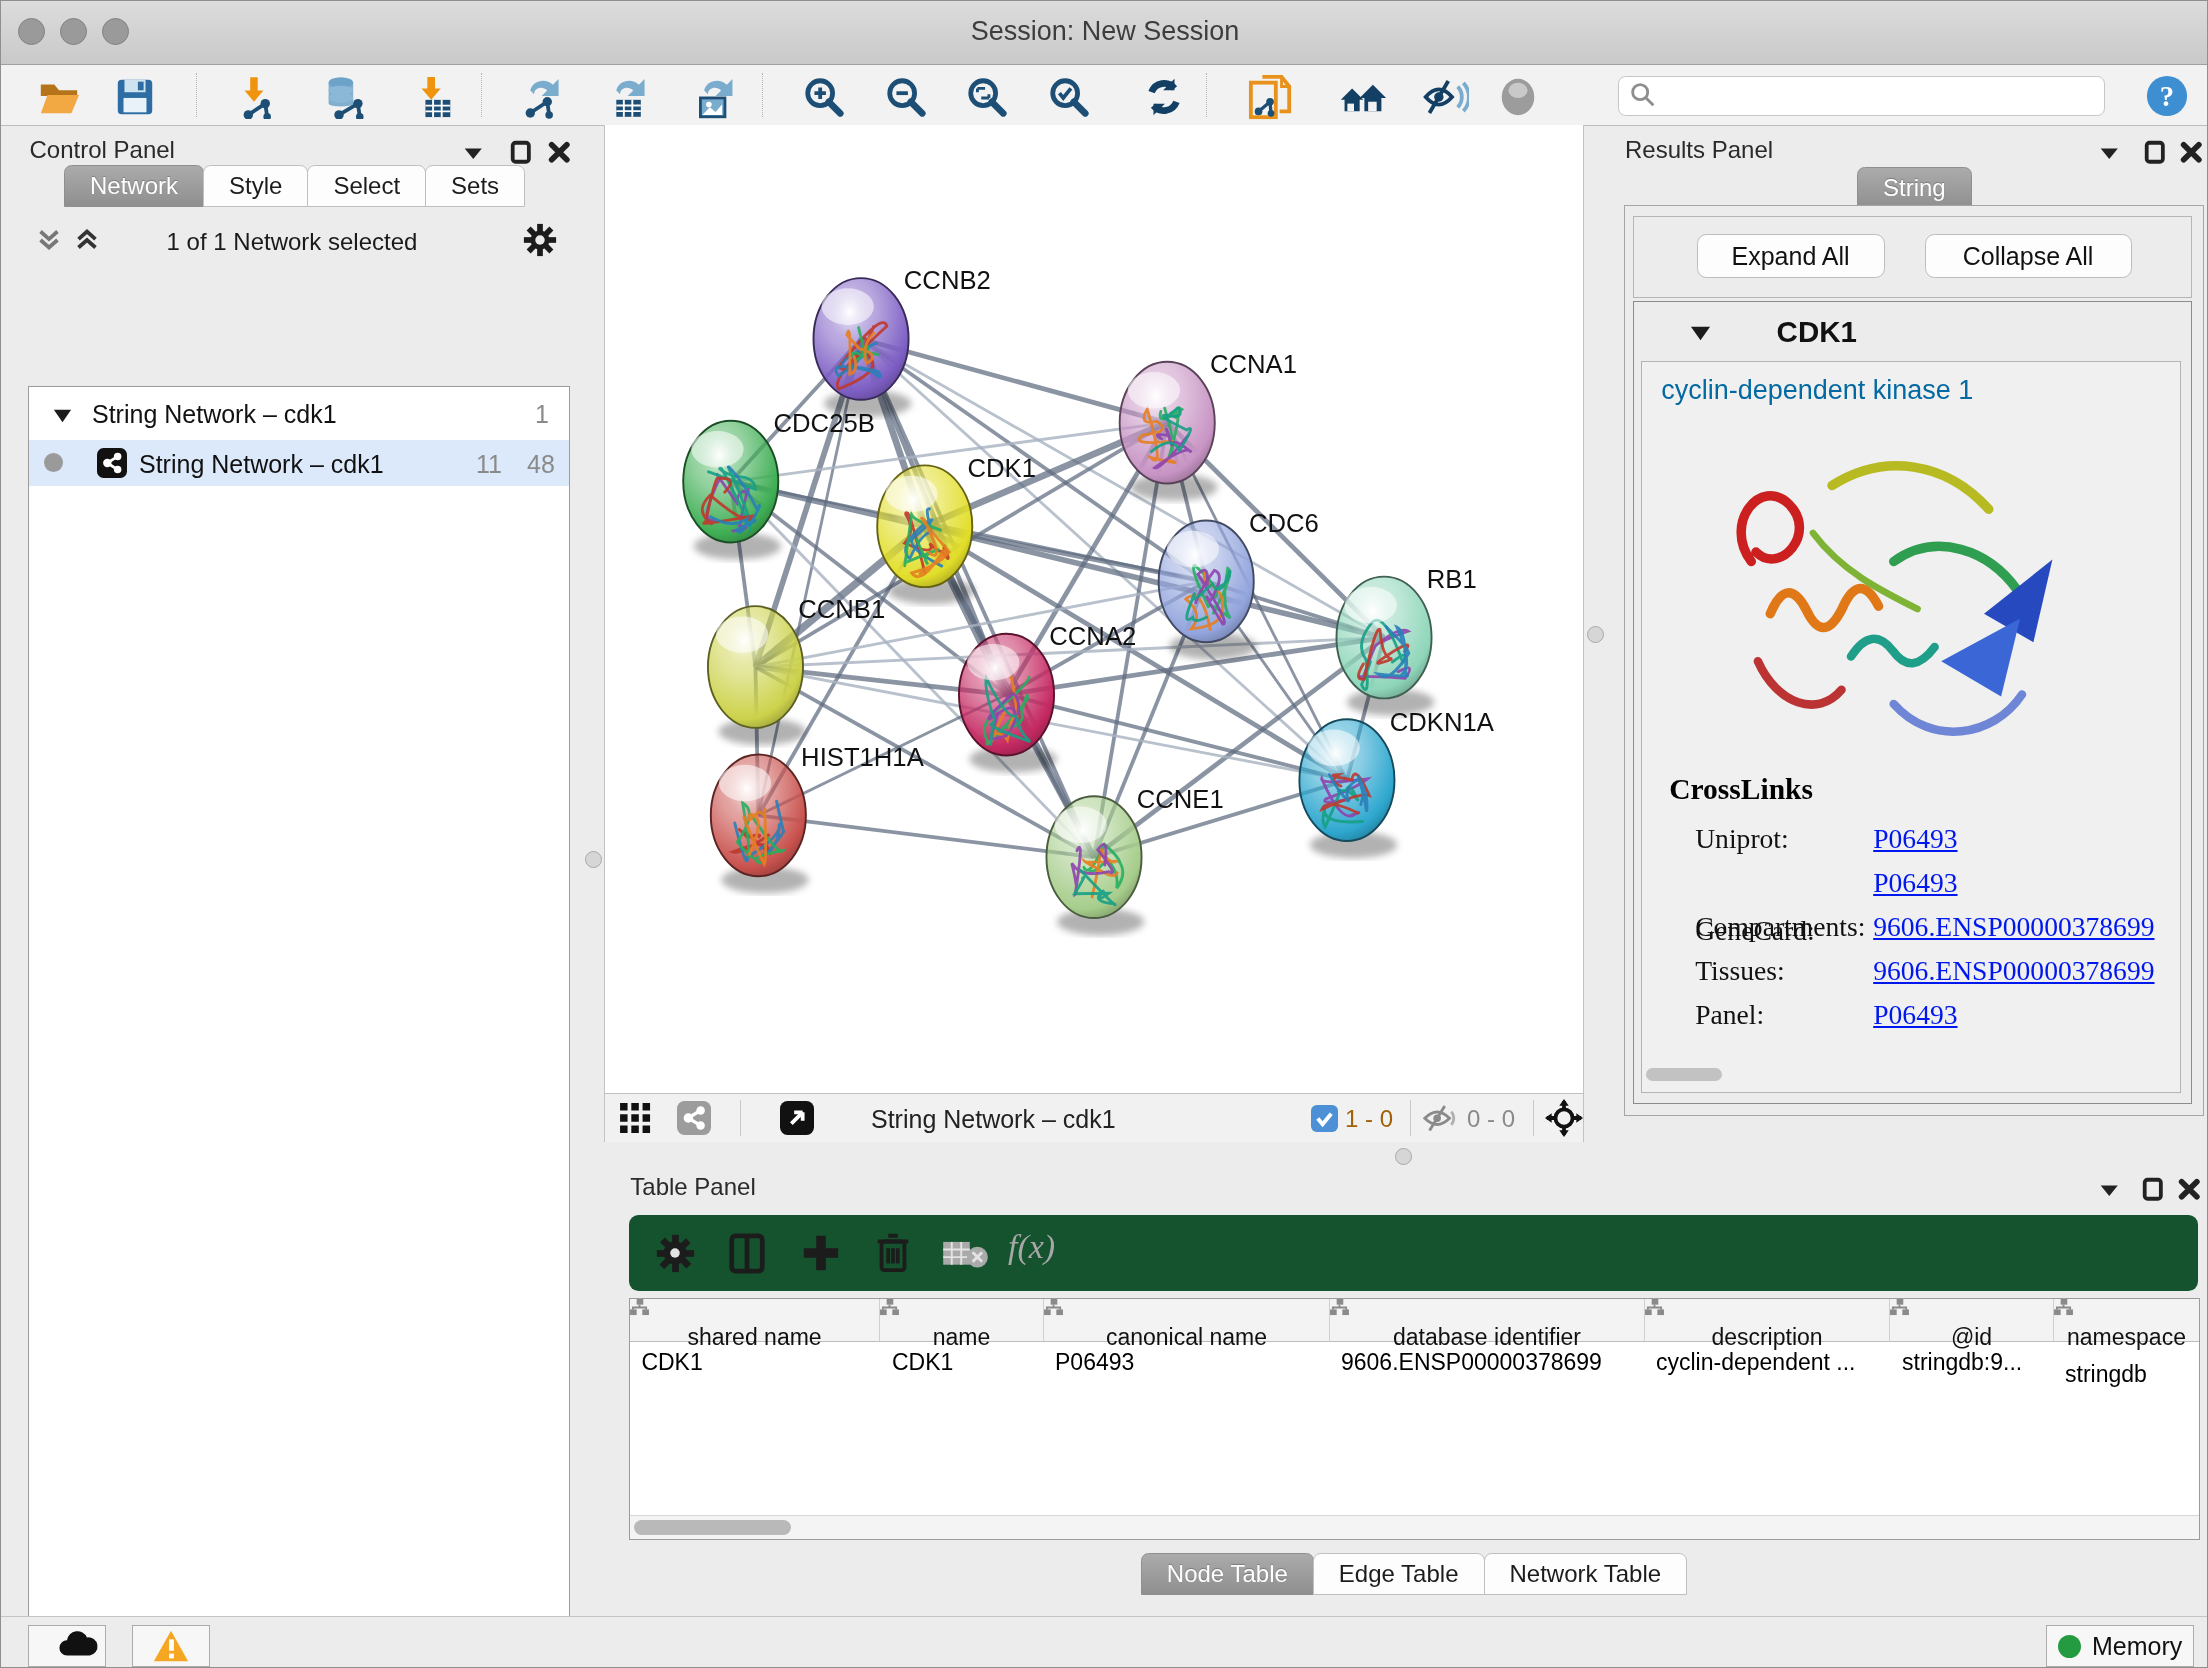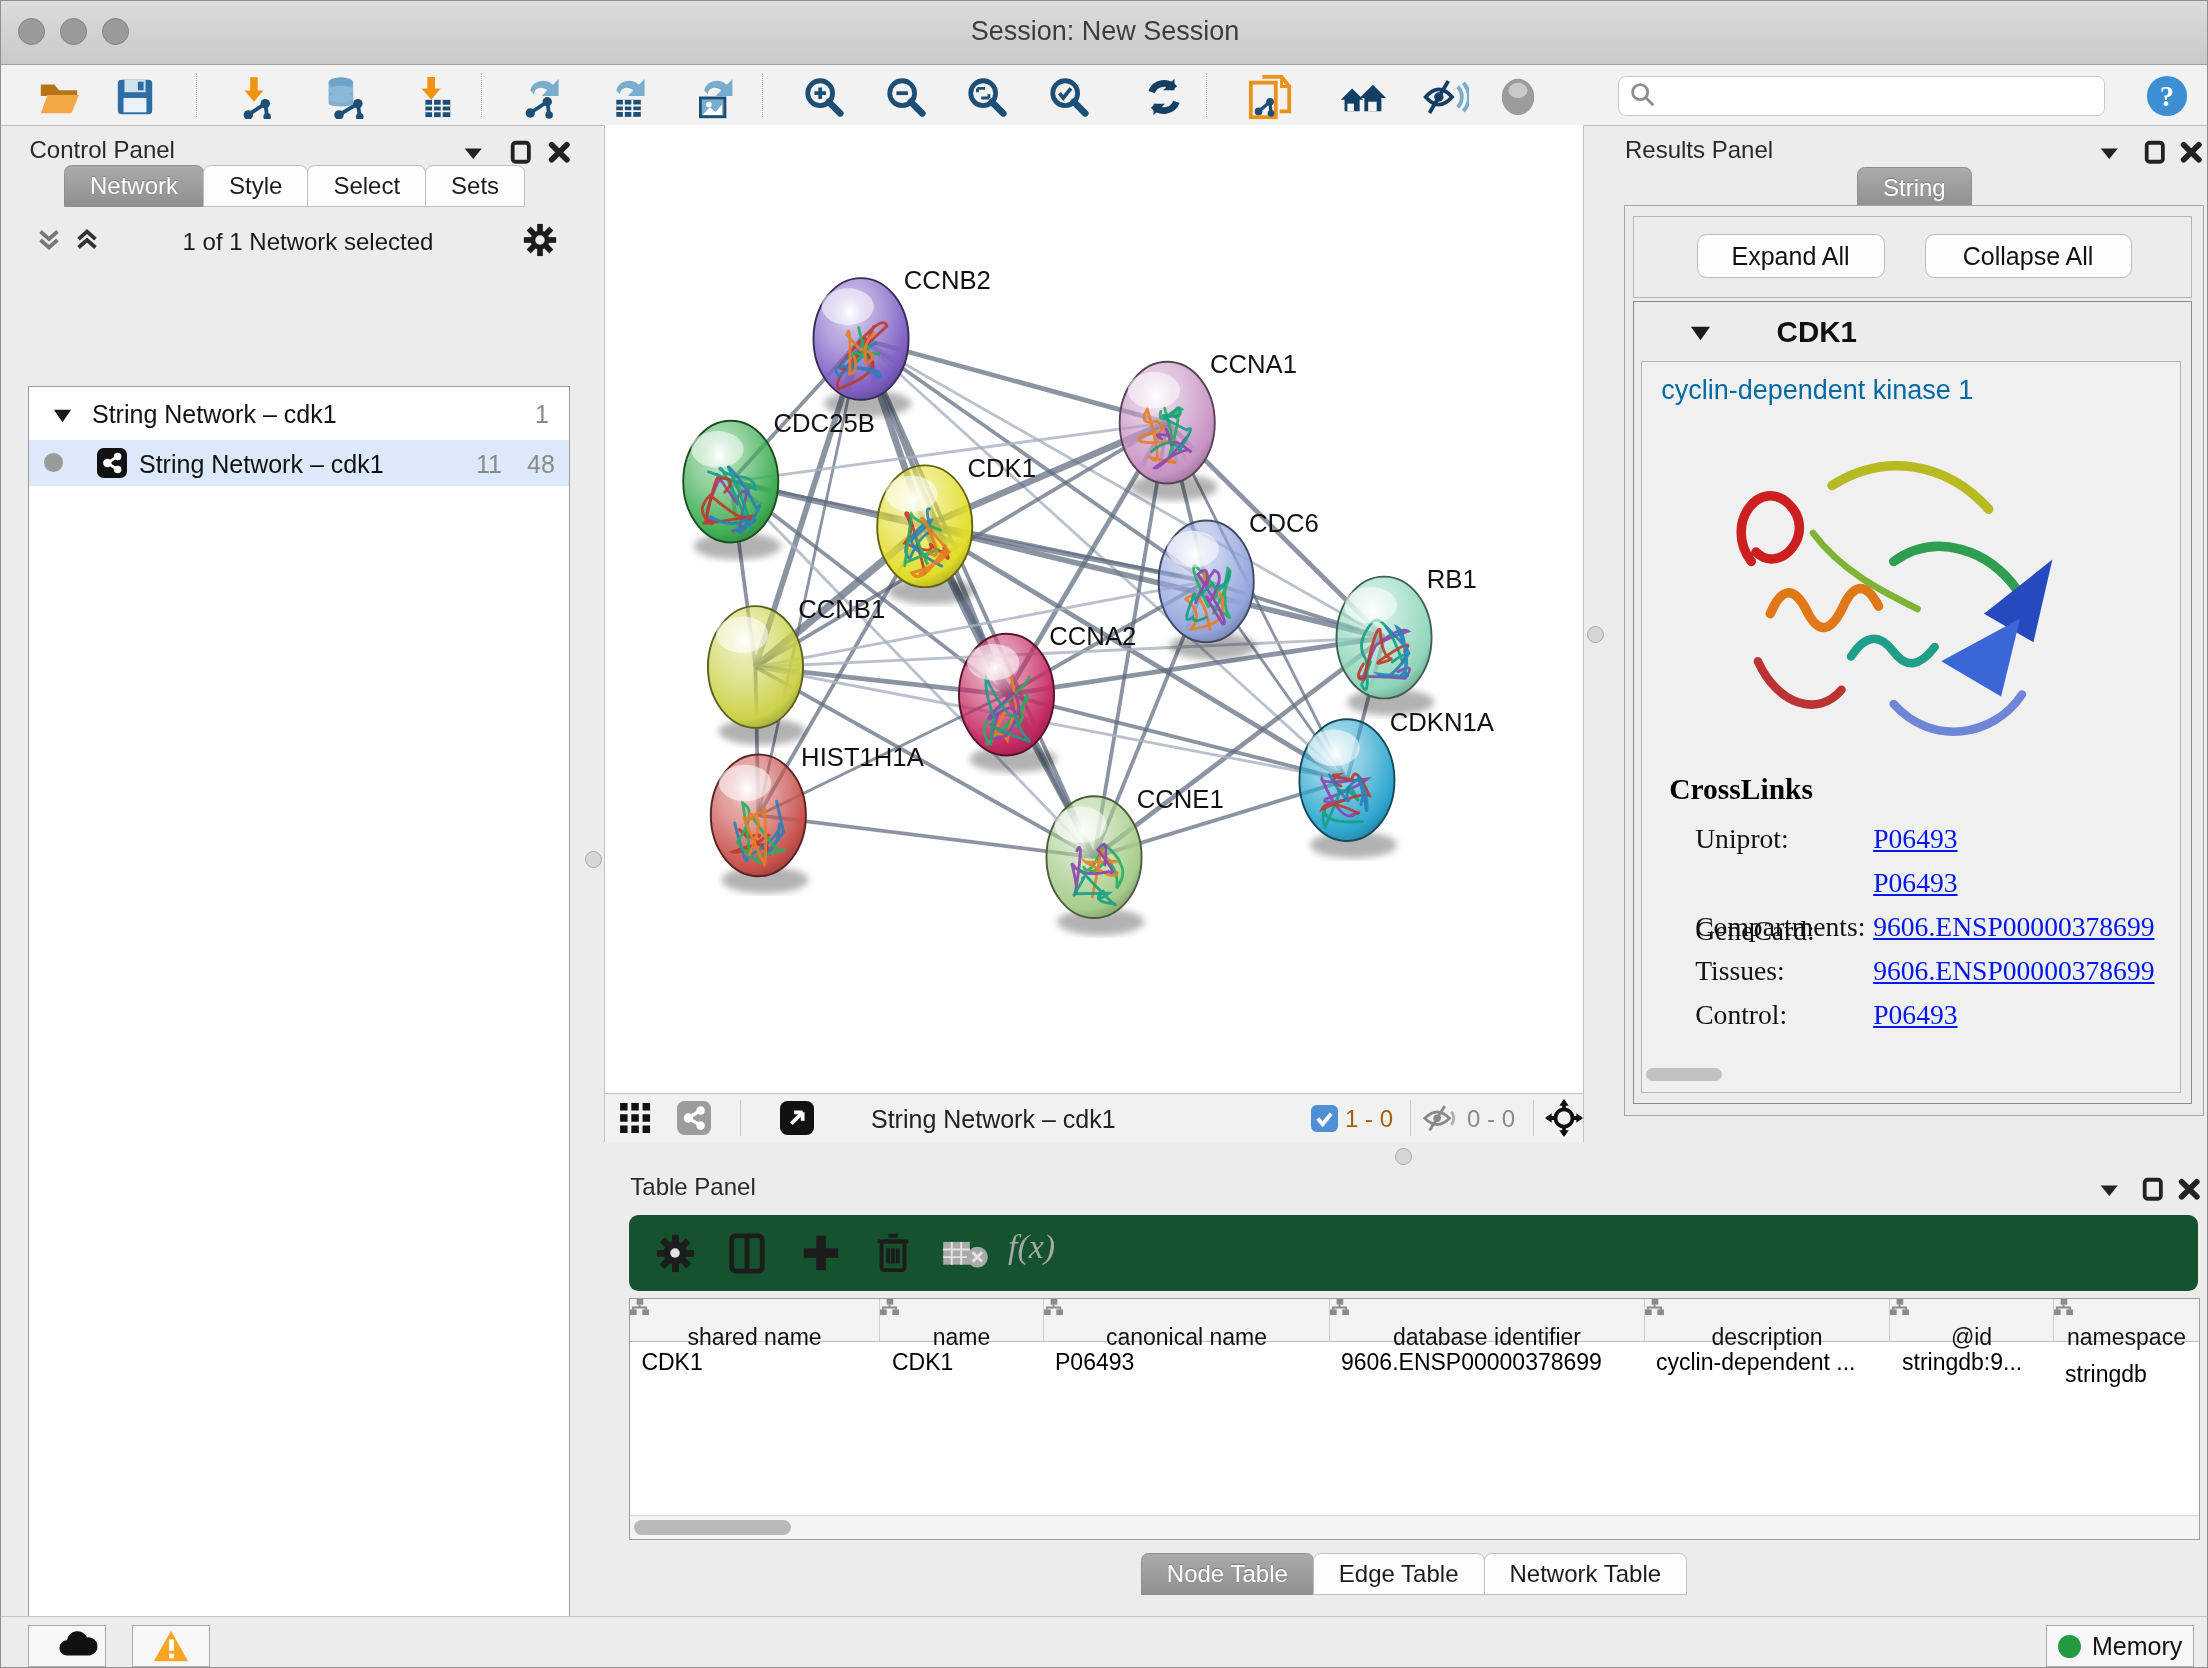--- a/index.html
+++ b/index.html
@@ -277,21 +277,21 @@
     <div class="abs" style="left:32px;top:99px">
       <svg width="32" height="32" viewBox="0 0 34 34">
           <path d="M8 8 l9 8 9-8 M8 17 l9 8 9-8" stroke="#777" stroke-width="4" fill="none"></path>
         </svg>
       </div>
     <div class="abs" style="left:70px;top:99px">
       <svg width="32" height="32" viewBox="0 0 34 34">
           <path d="M8 16 l9-8 9 8 M8 25 l9-8 9 8" stroke="#333" stroke-width="4" fill="none"></path>
         </svg>
       </div>
-    <div class="abs" style="left:16px;top:103px;width:582px;text-align:center;font-size:24px;color:#1a1a1a">1 of 1 Network selected</div>
+    <div class="abs" style="left:0;top:103px;width:582px;text-align:center;font-size:24px;color:#1a1a1a">1 of 1 Network selected</div>
     <div class="abs" style="left:521px;top:97px">
       <svg width="36" height="36" viewBox="0 0 38 38">
           <g fill="#1c1c1c">
             <rect x="16" y="2" width="6" height="34"></rect>
             <rect x="2" y="16" width="34" height="6"></rect>
             <rect x="16" y="2" width="6" height="34" transform="rotate(45 19 19)"></rect>
             <rect x="16" y="2" width="6" height="34" transform="rotate(-45 19 19)"></rect>
             <circle cx="19" cy="19" r="10"></circle>
           </g>
           <circle cx="19" cy="19" r="5" fill="#ececec"></circle>
@@ -676,21 +676,21 @@
             </div>
             <div style="position: relative; height: 44px;">
               <span class="xl-label" style="position: absolute; left: 53px; top: 5.7px;">Compartments:</span>
               <a class="xl-link" style="position: absolute; left: 231px; top: 5.7px;">9606.ENSP00000378699</a>
             </div>
             <div style="position: relative; height: 44px;">
               <span class="xl-label" style="position: absolute; left: 53px; top: 5.7px;">Tissues:</span>
               <a class="xl-link" style="position: absolute; left: 231px; top: 5.7px;">9606.ENSP00000378699</a>
             </div>
             <div style="position: relative; height: 44px;">
-              <span class="xl-label" style="position: absolute; left: 53px; top: 5.7px;">Control:</span>
+              <span class="xl-label" style="position: absolute; left: 53px; top: 5.7px;">Panel:</span>
               <a class="xl-link" style="position: absolute; left: 231px; top: 5.7px;">P06493</a>
             </div>
           </div>
         <div class="abs" style="left:3.8px;top:706px;width:76px;height:13.3px;background:#c2c2c2;border-radius:6.7px"></div>
       </div>
     </div>
   </div>
 
   <div class="abs" style="left:616px;top:1168px;width:1592px;height:447px">
     <div class="abs panel-title" style="left:13.3px;top:3.8px">Table Panel</div>

